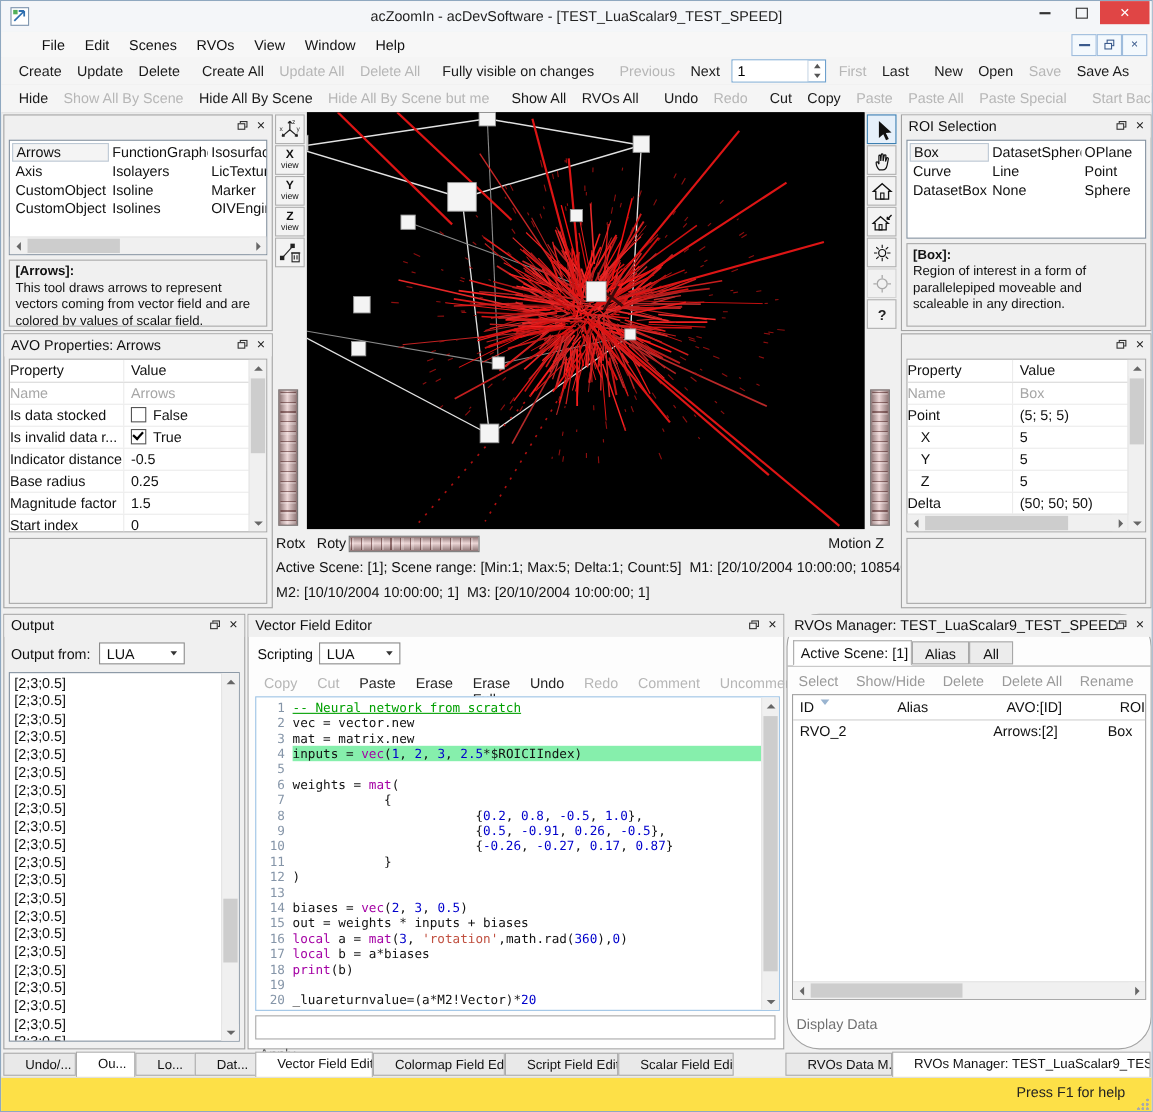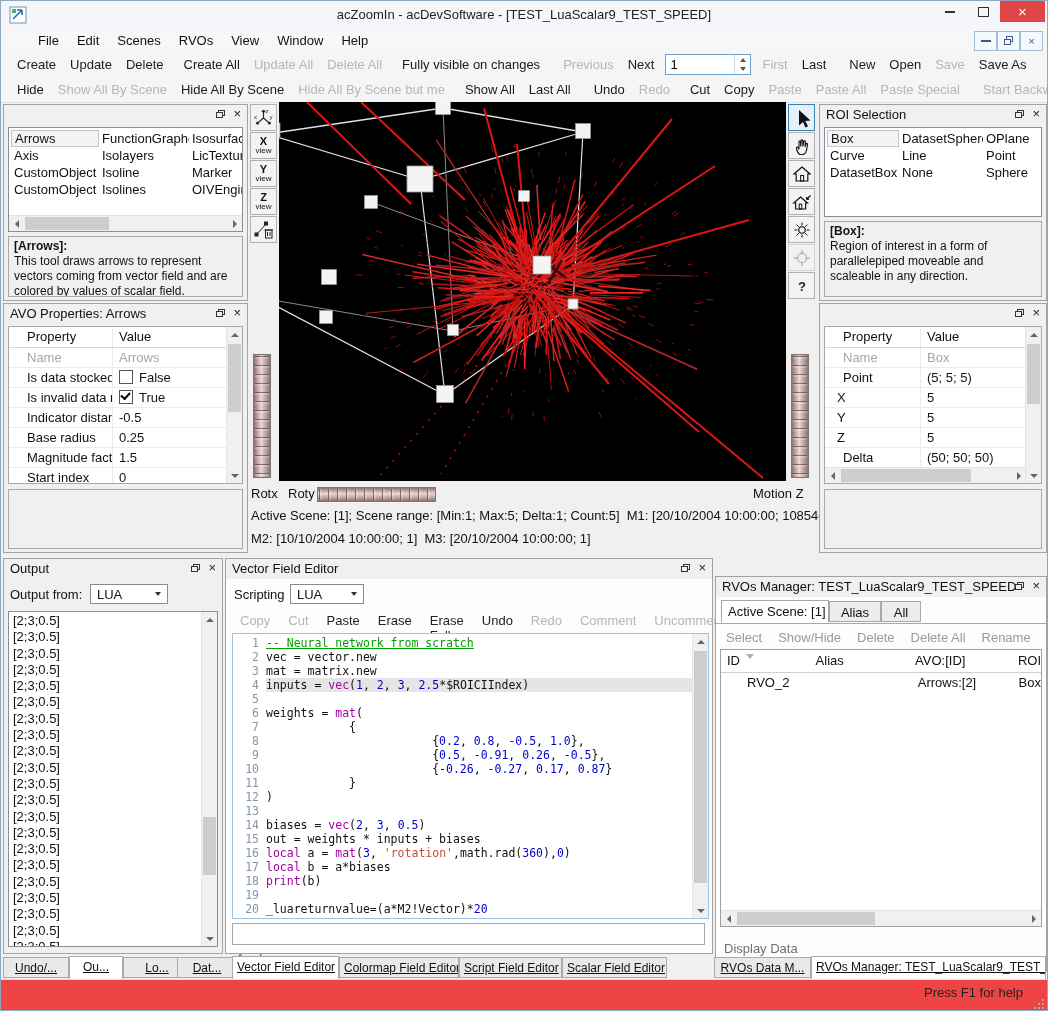--- a/index.html
+++ b/index.html
@@ -57,21 +57,21 @@
   .ar-l{width:0;height:0;border-top:4px solid transparent;border-bottom:4px solid transparent;border-right:4px solid #666;}
   .ar-r{width:0;height:0;border-top:4px solid transparent;border-bottom:4px solid transparent;border-left:4px solid #666;}
   .ar-u{width:0;height:0;border-left:4px solid transparent;border-right:4px solid transparent;border-bottom:4px solid #666;}
   .ar-d{width:0;height:0;border-left:4px solid transparent;border-right:4px solid transparent;border-top:4px solid #666;}
   
   .ptable{position:absolute;background:#fff;border:1px solid #a8a8a8;box-sizing:border-box;overflow:hidden;}
   .phead{display:flex;height:20px;line-height:20px;border-bottom:1px solid #d8d8d8;}
   .prow{display:flex;height:19px;line-height:19px;border-bottom:1px solid #ececec;}
   .prow.muted{color:#a6a6a6;}
   .prow.clipped{height:7px;overflow:hidden;}
-  .pname{width:104px;padding-left:18px;border-right:1px solid #ececec;white-space:nowrap;overflow:hidden;box-sizing:border-box;}
+  .pname{width:104px;padding-left:0;border-right:1px solid #ececec;white-space:nowrap;overflow:hidden;box-sizing:border-box;}
   .pname.ind{padding-left:12px;}
   .pval{flex:1;padding-left:6px;white-space:nowrap;overflow:hidden;}
   .cb{width:12px;height:12px;border:1px solid #555;background:#fff;display:inline-block;vertical-align:-2px;margin-right:6px;position:relative;}
   .cb.on:after{content:"";position:absolute;left:1px;top:1px;width:7px;height:4px;border-left:2px solid #000;border-bottom:2px solid #000;transform:rotate(-48deg);}
   
   #vp-canvas{left:278px;top:101px;width:507px;height:379px;background:#000;overflow:hidden;}
   .vtool{width:27px;height:27px;background:#f3f3f3;border:1px solid #b0b0b0;box-sizing:border-box;display:flex;flex-direction:column;align-items:center;justify-content:center;}
   .vtool.on{border:1px solid #3c7fb1;background:#e6f0fa;}
   .vtool.dis{opacity:.45;}
   .vlab{font-size:11px;font-weight:bold;line-height:9px;}
@@ -85,34 +85,34 @@
   
   #out-list{font-size:13px;}
   .orow{line-height:16.3px;padding-left:4px;}
   
   .ebtn{padding:3px 8px;color:#222;}
   .ebtn.dis{color:#b6b6b6;}
   #code{border:1px solid #9cc3e5;background:#fff;position:absolute;overflow:hidden;}
   .crow{display:flex;height:14px;font:11.5px/14px "DejaVu Sans Mono",monospace;white-space:pre;}
   .lnum{width:26px;text-align:right;padding-right:7px;color:#8595a8;flex:none;}
   .ctext{flex:1;color:#111;}
-  .crow.cur .ctext{background:#e5e5e5;}
+  .crow.cur .ctext{background:#86efac;}
   .ck{color:#a400a4;} .cn{color:#0000cc;} .cs{color:#c05040;} .cc{color:#00a000;text-decoration:underline;}
   
   .rtab{position:absolute;top:1px;height:21px;line-height:21px;background:#ececec;border:1px solid #a8a8a8;text-align:center;box-sizing:border-box;padding:0 6px;white-space:nowrap;overflow:hidden;}
   .rtab.active{background:#fff;top:0;height:23px;line-height:22px;border-bottom:1px solid #fff;}
   .raction{color:#9a9a9a;padding:0 2px;}
   .rvhead{display:flex;height:22px;line-height:22px;border-bottom:1px solid #d0d0d0;gap:46px;}
-  .rvrow{display:flex;height:20px;line-height:20px;margin-left:20px;}
+  .rvrow{display:flex;height:20px;line-height:20px;}
   .rvc0{width:78px;padding-left:6px;} .rvc1{width:98px;} .rvc2{width:104px;} .rvc3{flex:1;}
   .sortmark{display:inline-block;width:0;height:0;border-left:4px solid transparent;border-right:4px solid transparent;border-top:5px solid #9ab4d0;margin-left:6px;vertical-align:6px;}
   
-  .btab{position:absolute;top:956px;height:21px;line-height:20px;background:#e9e9e9;border:1px solid #ababab;text-align:center;box-sizing:border-box;font-size:12px;white-space:nowrap;overflow:hidden;padding:0 4px;text-decoration:underline;}
+  .btab{position:absolute;top:956px;height:21px;line-height:20px;background:#e9e9e9;border:1px solid #ababab;box-sizing:border-box;font-size:12px;white-space:nowrap;overflow:hidden;padding:0 19px;}
   .btab.active{background:#fff;top:955px;height:36px;}
-  #statusbar{left:0;top:978px;width:100%;height:32px;background:#ef4444;border-top:1px solid #e0e0e0;}
+  #statusbar{left:0;top:978px;width:100%;height:32px;background:#fde047;border-top:1px solid #e0e0e0;}
   #status-help{position:absolute;right:24px;top:5px;color:#222;}
   #grip-corner{position:absolute;right:2px;bottom:2px;width:12px;height:12px;
      background:radial-gradient(circle at 2px 10px,#aaa 1.2px,transparent 1.5px),radial-gradient(circle at 6px 10px,#aaa 1.2px,transparent 1.5px),radial-gradient(circle at 10px 10px,#aaa 1.2px,transparent 1.5px),radial-gradient(circle at 6px 6px,#aaa 1.2px,transparent 1.5px),radial-gradient(circle at 10px 6px,#aaa 1.2px,transparent 1.5px),radial-gradient(circle at 10px 2px,#aaa 1.2px,transparent 1.5px);}
   svg text{font-family:"Liberation Sans",sans-serif;}
 </style>
 </head>
 <body>
 
 <div id="app">
 
@@ -193,21 +193,21 @@
   </div>
 
   <div class="abs toolbar" id="toolbar2">
     <span class="grip"></span>
     <span class="tbtn">Hide</span>
     <span class="tbtn dis">Show All By Scene</span>
     <span class="tbtn">Hide All By Scene</span>
     <span class="tbtn dis">Hide All By Scene but me</span>
     <span class="tsep"></span>
     <span class="tbtn">Show All</span>
-    <span class="tbtn">Last All</span>
+    <span class="tbtn">RVOs All</span>
     <span class="grip"></span>
     <span class="tbtn">Undo</span>
     <span class="tbtn dis">Redo</span>
     <span class="tsep"></span>
     <span class="tbtn">Cut</span>
     <span class="tbtn">Copy</span>
     <span class="tbtn dis">Paste</span>
     <span class="tbtn dis">Paste All</span>
     <span class="tbtn dis">Paste Special</span>
     <span class="grip"></span>
@@ -1259,21 +1259,21 @@
         <span class="sb-ar" style="left:0;bottom:0;width:15px;height:15px;">
             <span class="ar-d"></span>
           </span>
         <span class="sb-th" style="left:1px;top:17px;width:13px;height:232px;"></span>
       </div>
     </div>
     <input class="abs" style="left: 6px; top: 364px; width: 463px; height: 20px; border: 1px solid rgb(168, 168, 168); font: 13px &quot;Liberation Sans&quot;, sans-serif; padding: 0px 4px;">
     <div class="abs" style="left:10px;top:392px;color:#555;">Apply</div>
   </div>
 
-  <div class="abs panel white" style="left:714px;top:575px;width:332px;height:396px;">
+  <div class="abs panel white" style="left:714px;top:557px;width:332px;height:396px;border-radius:30px;">
     <div class="ptitle">RVOs Manager: TEST_LuaScalar9_TEST_SPEED</div>
     <div class="pt-ic" style="right:6px;">
         <span class="ic-float"></span>
         <span class="ic-x">×</span>
       </div>
     <div class="abs" style="left:0;top:23px;right:0;height:23px;border-bottom:1px solid #a8a8a8;">
       <span class="rtab active" style="left:5px;width:108px;">Active Scene: [1]</span>
       <span class="rtab" style="left:113px;width:52px;">Alias</span>
       <span class="rtab" style="left:165px;width:40px;">All</span>
     </div>

